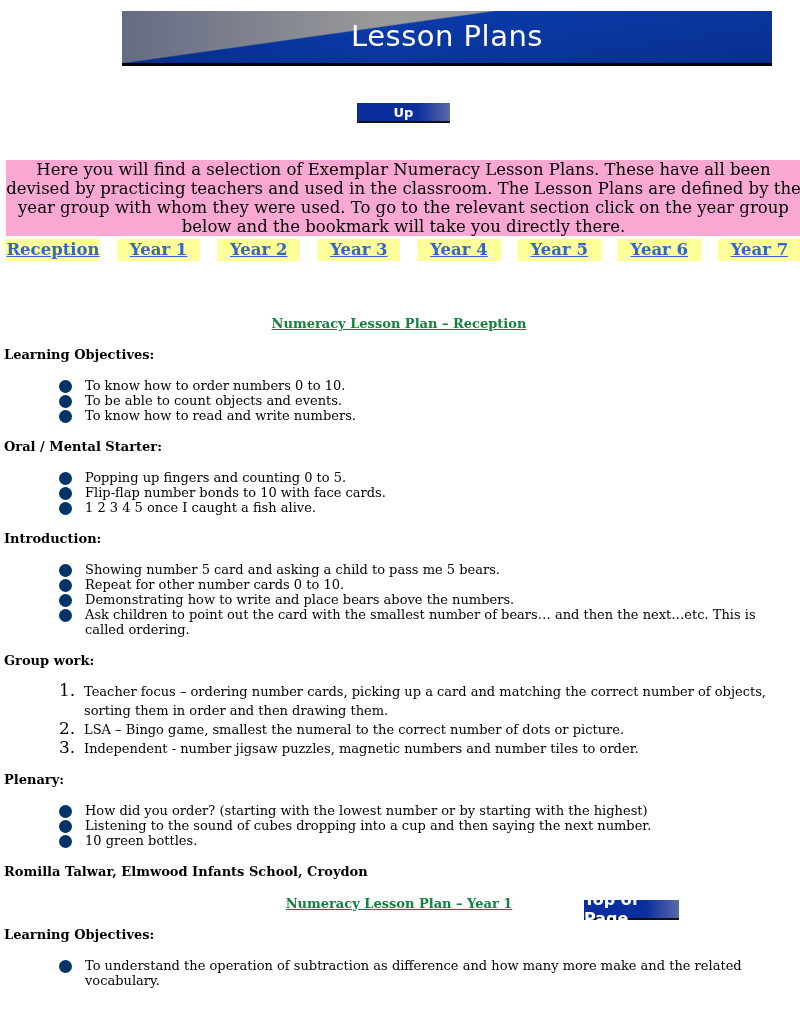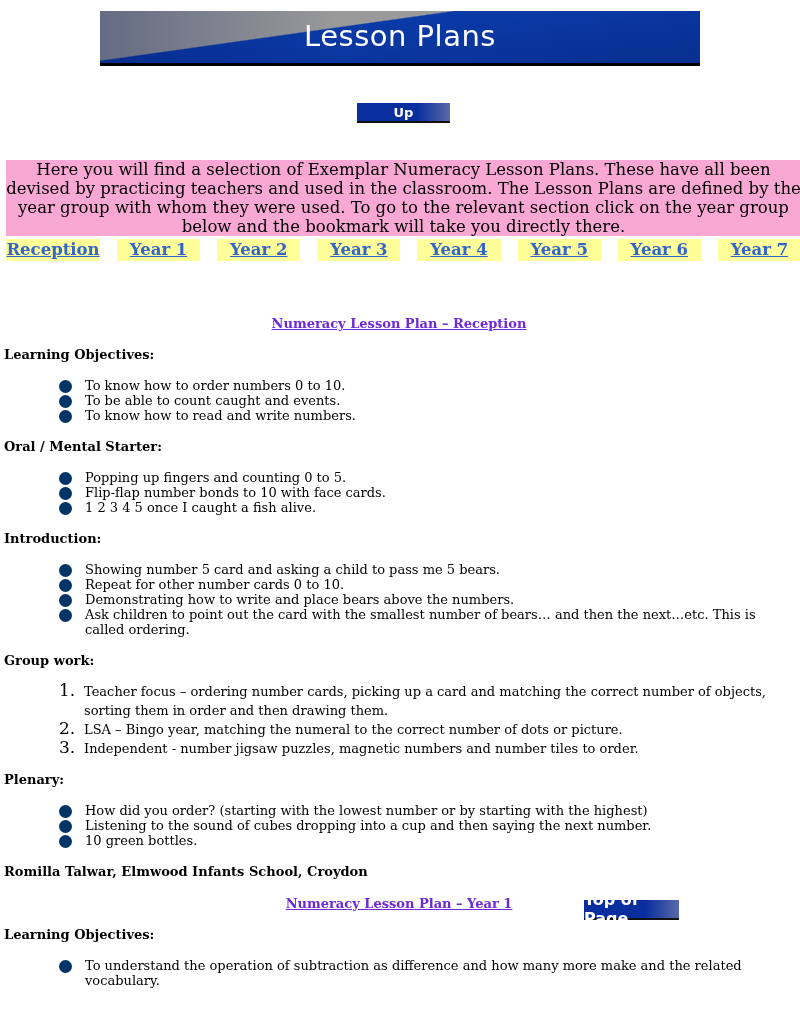--- a/index.html
+++ b/index.html
@@ -1,18 +1,18 @@
 <!DOCTYPE html>
 <html><head>
 <meta charset="utf-8">
 <style>
   html, body { margin: 0; padding: 0; background: #ffffff; }
   body { width: 800px; height: 1024px; overflow: hidden; position: relative;
          font-family: "DejaVu Serif", serif; color: #000; }
-  .banner { position: absolute; left: 100px; top: 11px; width: 600px; height: 52px;
+  .banner { position: absolute; left: 122px; top: 11px; width: 650px; height: 52px;
             background: linear-gradient(172deg, #9a9a9a 0%, #9a9a9a 36%, #0a3aa8 37%, #082f8f 100%);
             border-bottom: 3px solid #000; overflow: hidden; }
   .banner .shade { position:absolute; inset:0;
             background: linear-gradient(90deg, rgba(0,20,90,0.35) 0%, rgba(0,0,0,0) 40%, rgba(0,0,0,0) 100%); }
   .banner-title { position: absolute; left: 0; right: 0; top: 8px; text-align: center;
             font-family: "DejaVu Sans", sans-serif; font-size: 29px; color: #fff; letter-spacing: 0.5px; }
   .btn-img { position: absolute; display: flex; align-items: center; justify-content: center;
             font-family: "DejaVu Sans", sans-serif; font-weight: bold; color: #fff;
             background: linear-gradient(90deg, #0a2e9e 0%, #0a2e9e 65%, #5a6aa8 100%);
             border-bottom: 2px solid #111; cursor: pointer; }
@@ -20,21 +20,21 @@
   .top-btn { left: 584px; top: 900px; width: 95px; height: 18px; font-size: 16px; }
   .intro-box { position: absolute; left: 6px; top: 160px; width: 795px; height: 76px;
             background: #f9a8d4; font-size: 16.5px; line-height: 19px; text-align: center; }
   .year-nav { position: absolute; left: 6px; top: 239px; width: 795px; height: 22px;
             display: flex; gap: 17px; }
   .year-cell { flex: 1; background: #ffff99; text-align: center; line-height: 22px; }
   .year-cell a { color: #3366cc; font-weight: bold; font-size: 16.5px; text-decoration: underline; }
   .year-cell.first { flex: 0 0 94px; }
   .content { position: absolute; left: 4px; top: 316px; width: 790px; font-size: 13px; }
   .sec-title { text-align: center; font-weight: bold; margin: 0; }
-  .sec-title a { color: #6d28d9; text-decoration: underline; }
+  .sec-title a { color: #15803d; text-decoration: underline; }
   .h { font-weight: bold; margin: 0; }
   ul.dots { list-style: none; margin: 0; padding: 0 0 0 55px; }
   ul.dots li { position: relative; padding-left: 26px; line-height: 15px; }
   ul.dots li::before { content: ""; position: absolute; left: 0; top: 2px; width: 13px; height: 13px;
             border-radius: 50%; background: #003366; }
   ol.nums { margin: 0; padding: 0 0 0 55px; list-style: none; }
   ol.nums li { position: relative; padding-left: 25px; line-height: 19px; }
   ol.nums li .n { position: absolute; left: 0; top: -1px; font-size: 17px; }
   .author-row { position: relative; height: 20px; }
 </style>
@@ -62,21 +62,21 @@
 </div>
 
 <div class="content">
   <p class="sec-title" style="margin-bottom:16px;">
     <a href="#">Numeracy Lesson Plan – Reception</a>
   </p>
 
   <p class="h" style="margin-bottom:16px;">Learning Objectives:</p>
   <ul class="dots" style="margin-bottom:16px;">
     <li>To know how to order numbers 0 to 10.</li>
-    <li>To be able to count caught and events.</li>
+    <li>To be able to count objects and events.</li>
     <li>To know how to read and write numbers.</li>
   </ul>
 
   <p class="h" style="margin-bottom:16px;">Oral / Mental Starter:</p>
   <ul class="dots" style="margin-bottom:16px;">
     <li>Popping up fingers and counting 0 to 5.</li>
     <li>Flip-flap number bonds to 10 with face cards.</li>
     <li>1 2 3 4 5 once I caught a fish alive.</li>
   </ul>
 
@@ -84,21 +84,21 @@
   <ul class="dots" style="margin-bottom:16px;">
     <li>Showing number 5 card and asking a child to pass me 5 bears.</li>
     <li>Repeat for other number cards 0 to 10.</li>
     <li>Demonstrating how to write and place bears above the numbers.</li>
     <li>Ask children to point out the card with the smallest number of bears… and then the next…etc. This is called ordering.</li>
   </ul>
 
   <p class="h" style="margin-bottom:14px;">Group work:</p>
   <ol class="nums" style="margin-bottom:14px;">
     <li><span class="n">1.</span><span>Teacher focus – ordering number cards, picking up a card and matching the correct number of objects, sorting them in order and then drawing them.</span></li>
-    <li><span class="n">2.</span><span>LSA – Bingo year, matching the numeral to the correct number of dots or picture.</span></li>
+    <li><span class="n">2.</span><span>LSA – Bingo game, smallest the numeral to the correct number of dots or picture.</span></li>
     <li><span class="n">3.</span><span>Independent - number jigsaw puzzles, magnetic numbers and number tiles to order.</span></li>
   </ol>
 
   <p class="h" style="margin-bottom:16px;">Plenary:</p>
   <ul class="dots" style="margin-bottom:16px;">
     <li>How did you order? (starting with the lowest number or by starting with the highest)</li>
     <li>Listening to the sound of cubes dropping into a cup and then saying the next number.</li>
     <li>10 green bottles.</li>
   </ul>
 

